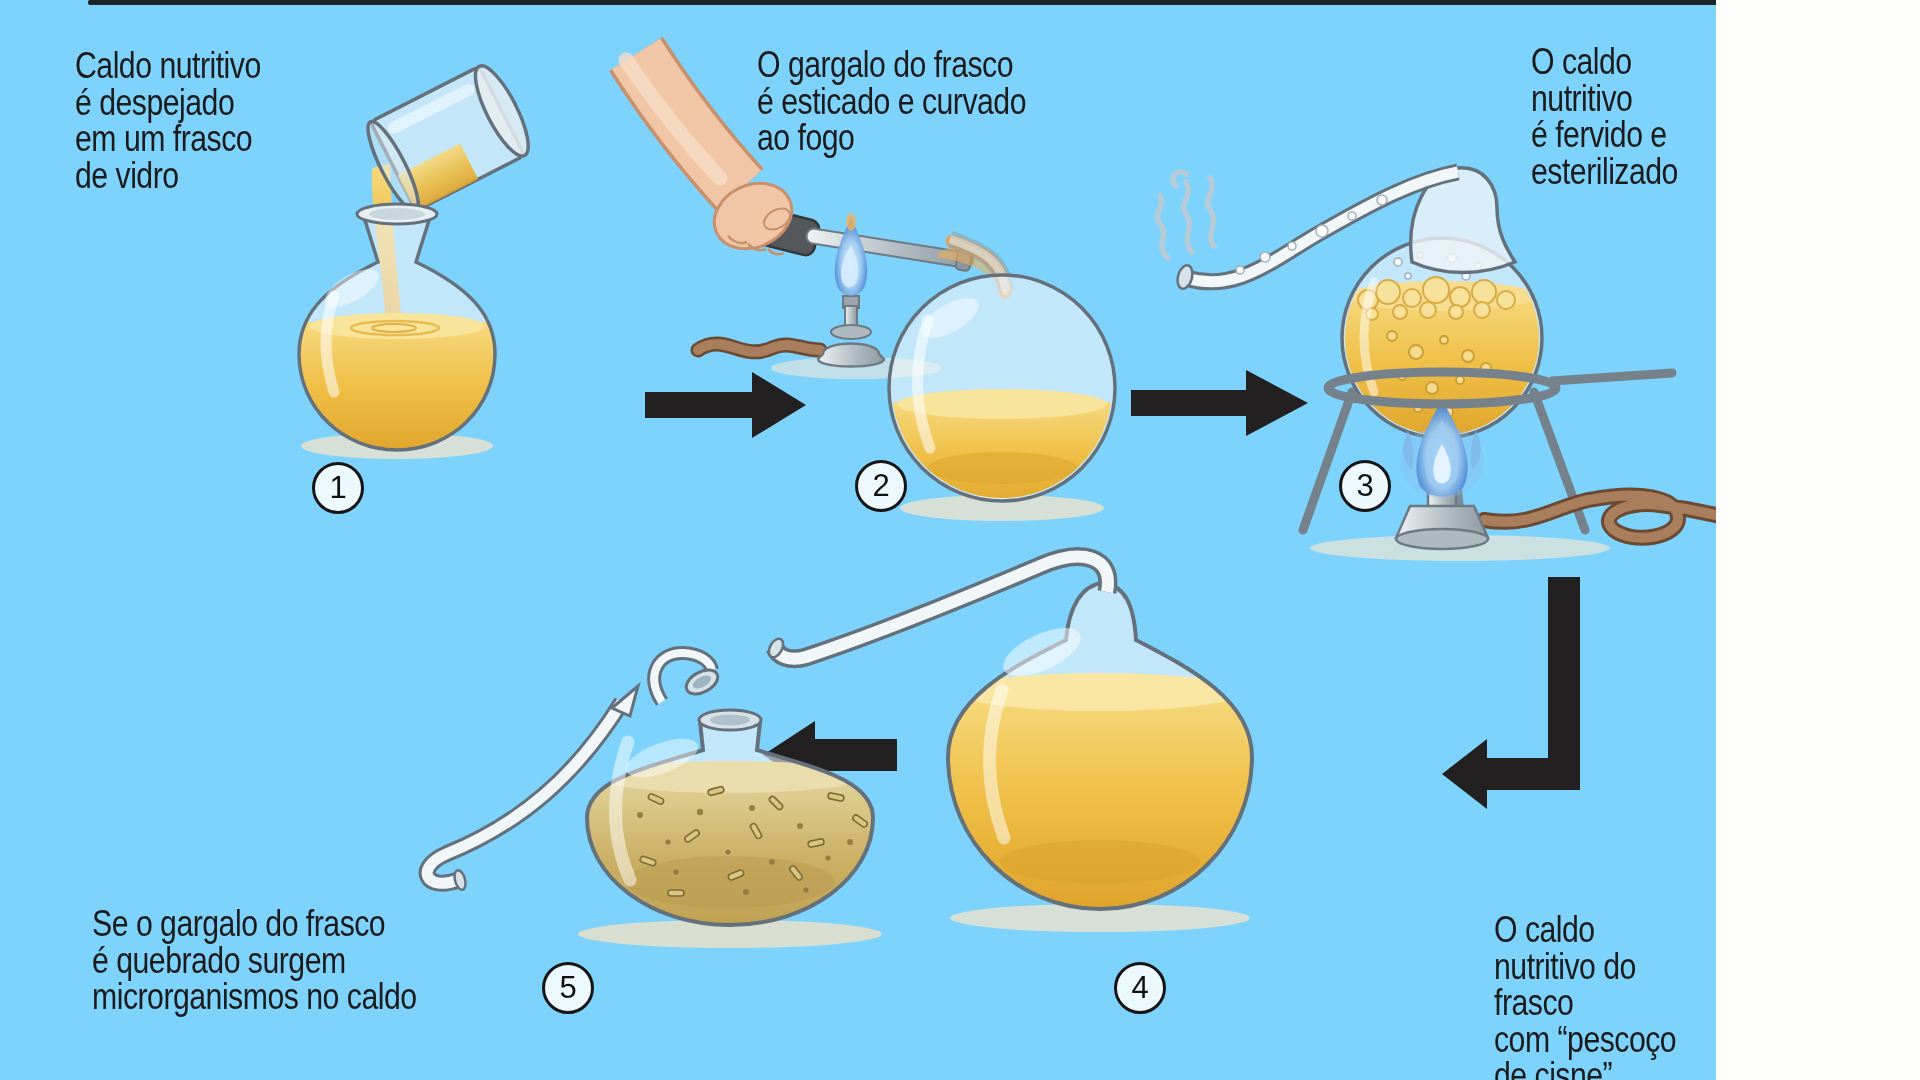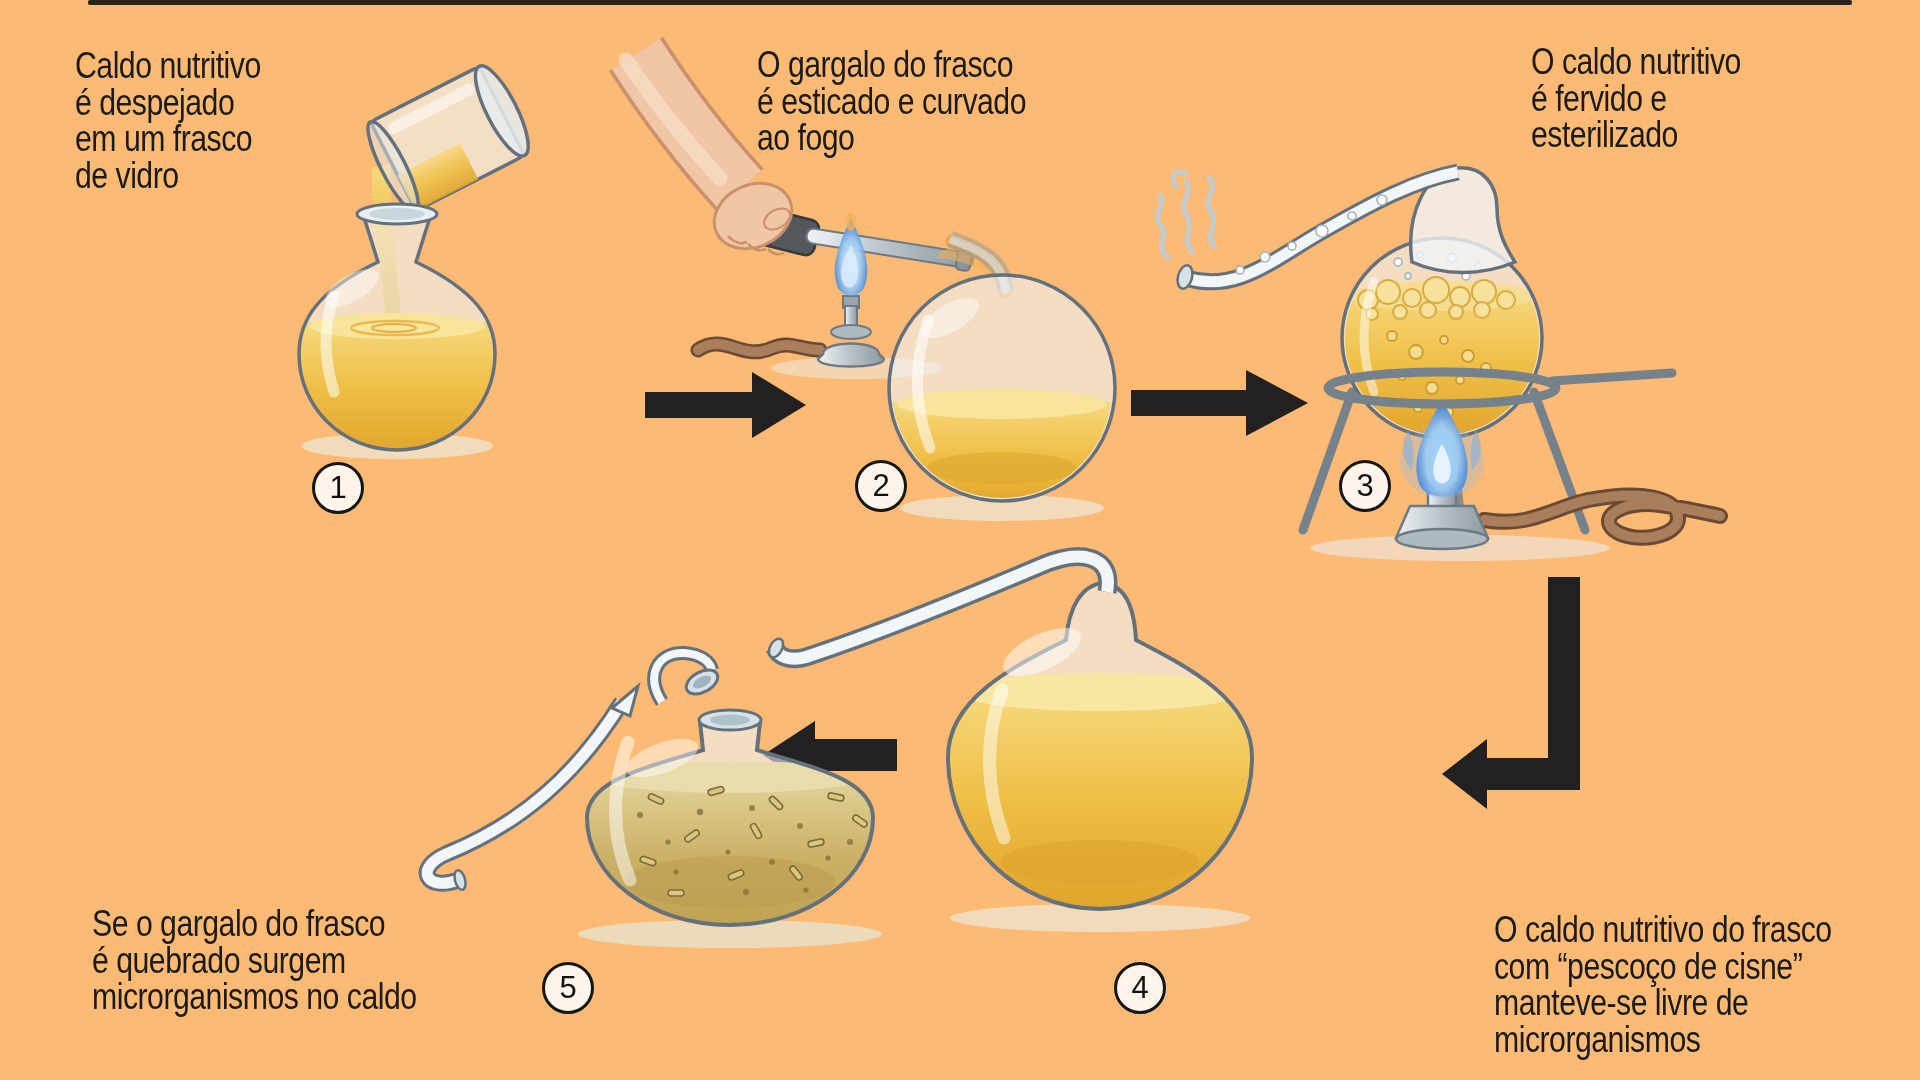--- a/index.html
+++ b/index.html
@@ -1,16 +1,16 @@
 <!DOCTYPE html>
 <html><head>
 <meta charset="utf-8">
 <style>
   html,body{margin:0;padding:0;background:#fdfdfc;}
-  #stage{position:relative;width:1920px;height:1080px;background:#fdba74;overflow:hidden;
+  #stage{position:relative;width:1716px;height:1080px;background:#7dd3fc;overflow:hidden;
          font-family:"Liberation Sans",sans-serif;}
   #art{position:absolute;left:0;top:0;}
   .label{position:absolute;white-space:pre-line;color:#1b1b1b;
          font-size:36px;line-height:36.5px;letter-spacing:-0.6px;
          transform:scaleX(.84);transform-origin:0 0;}
   .badge{position:absolute;width:46px;height:46px;border:3.5px solid #151515;border-radius:50%;
          display:flex;align-items:center;justify-content:center;background:rgba(255,255,255,.85);
          font-size:31px;color:#111;}
   .topline{position:absolute;left:88px;top:0;width:1764px;height:5px;background:#161616;
            border-radius:2px;opacity:.92;}

